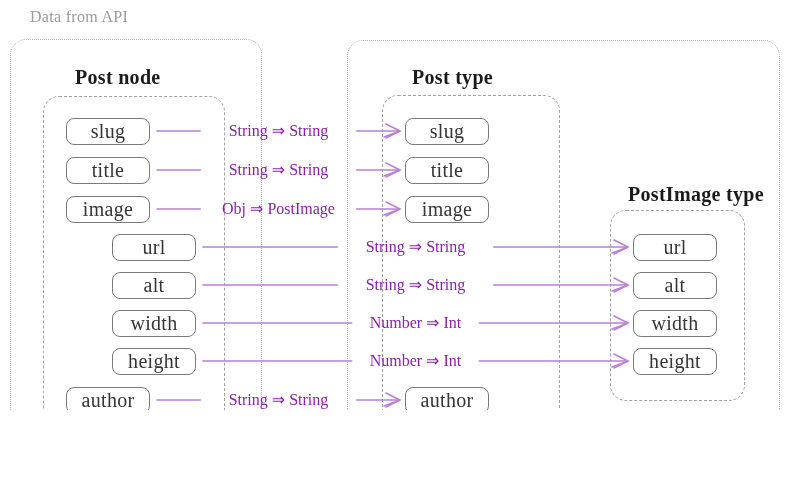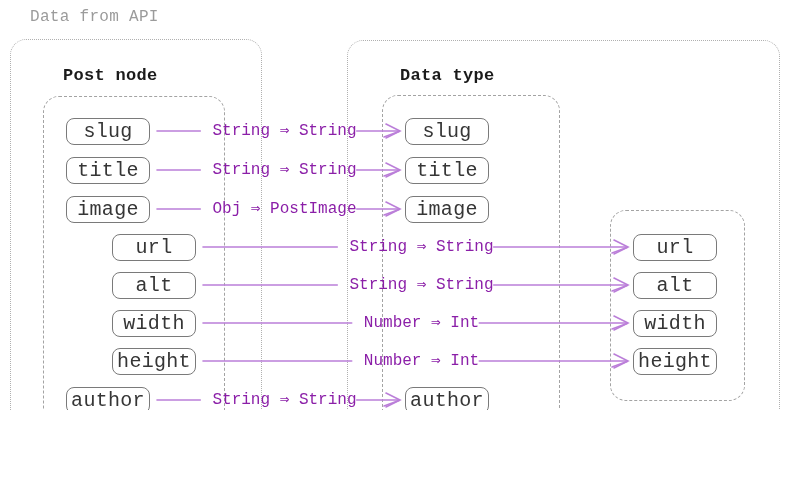--- a/index.html
+++ b/index.html
@@ -1,21 +1,21 @@
 <!DOCTYPE html>
 <html><head>
 <meta charset="utf-8">
 <style>
   html, body { margin: 0; padding: 0; background: #ffffff; }
   .canvas {
     position: relative;
     width: 786px;
     height: 410px;
     background: var(--bg, #ffffff);
-    font-family: Liberation Mono, monospace;
+    font-family: Liberation Serif, serif;
     overflow: hidden;
   }
   .region-label {
     position: absolute;
     font-size: 16px;
     letter-spacing: 0.3px;
     color: var(--region-label, #9b9b9b);
     white-space: nowrap;
   }
   .outer-container {
@@ -23,25 +23,26 @@
     border: 1.6px dotted var(--outer-dot, #b0b0b0);
     border-radius: 16px;
   }
   .inner-container {
     position: absolute;
     border: 1.6px dashed var(--inner-dash, #a3a3a3);
     border-radius: 16px;
   }
   .group-heading {
     position: absolute;
-    font-size: 17px;
+    font-size: 20px;
     font-weight: bold;
     color: var(--heading, #1b1b1b);
     white-space: nowrap;
     letter-spacing: 0.3px;
+    margin-left: 12px;
   }
   .field-box {
     position: absolute;
     box-sizing: border-box;
     width: 84px;
     height: 27px;
     border: 1.5px solid var(--box-border, #7a7a7a);
     border-radius: 8px;
     background: var(--bg, #ffffff);
     color: var(--box-text, #363636);
@@ -53,21 +54,20 @@
     z-index: 3;
   }
   .arrow-label {
     position: absolute;
     font-size: 16px;
     color: var(--arrow-label, #8b1fa8);
     white-space: nowrap;
     text-align: center;
     line-height: 20px;
     z-index: 5;
-    margin-left: 6px;
   }
   #arrow-layer {
     position: absolute;
     left: 0; top: 0;
     width: 786px; height: 482px;
     z-index: 4;
     pointer-events: none;
   }
 </style>
 </head>
@@ -77,22 +77,23 @@
 
   <div class="region-label" style="left:30px; top:8px;">Data from API</div>
 
 
   <div class="outer-container" style="left:10px; top:39px; width:250px; height:434px;"></div>
 
   <div class="outer-container" style="left:347px; top:40px; width:431px; height:429px;"></div>
 
   <div class="group-heading" style="left:63px; top:66px;">Post node</div>
 
-  <div class="group-heading" style="left:400px; top:66px;">Data type</div>
+  <div class="group-heading" style="left:400px; top:66px;">Post type</div>
 
+  <div class="group-heading" style="left:616px; top:183px;">PostImage type</div>
 
   <div class="inner-container" style="left:43px; top:96px; width:180px; height:344px;"></div>
 
   <div class="inner-container" style="left:382px; top:95px; width:176px; height:342px;"></div>
 
   <div class="inner-container" style="left:610px; top:210px; width:133px; height:189px;"></div>
 
   <svg id="arrow-layer" viewBox="0 0 786 482" xmlns="http://www.w3.org/2000/svg">
       <g>
         <line x1="157" y1="131" x2="200.27499999999998" y2="131" stroke="#bb7fd9" stroke-width="1.6" stroke-linecap="round"></line>

